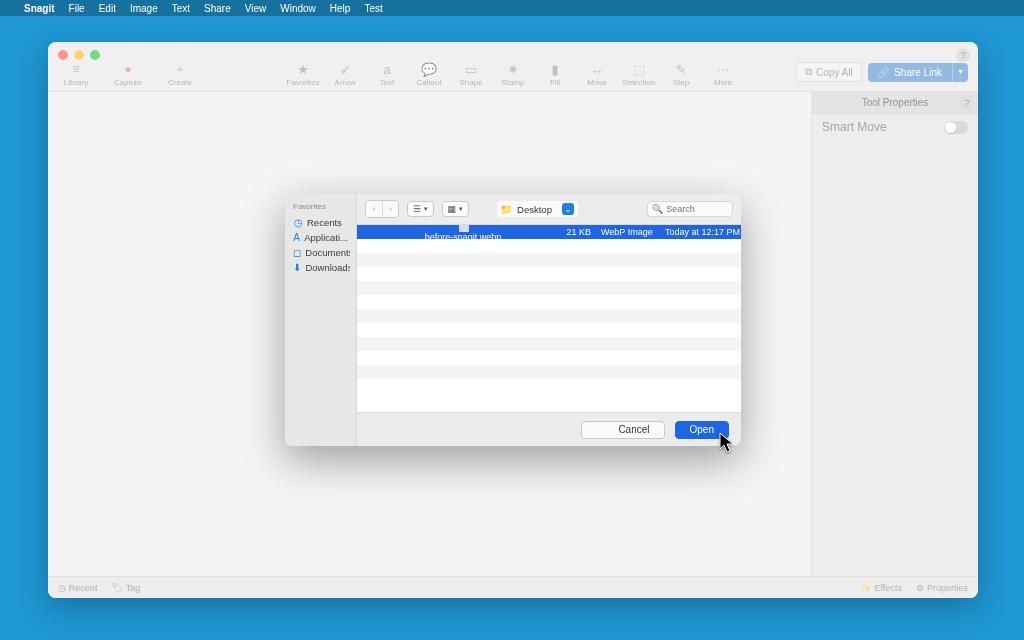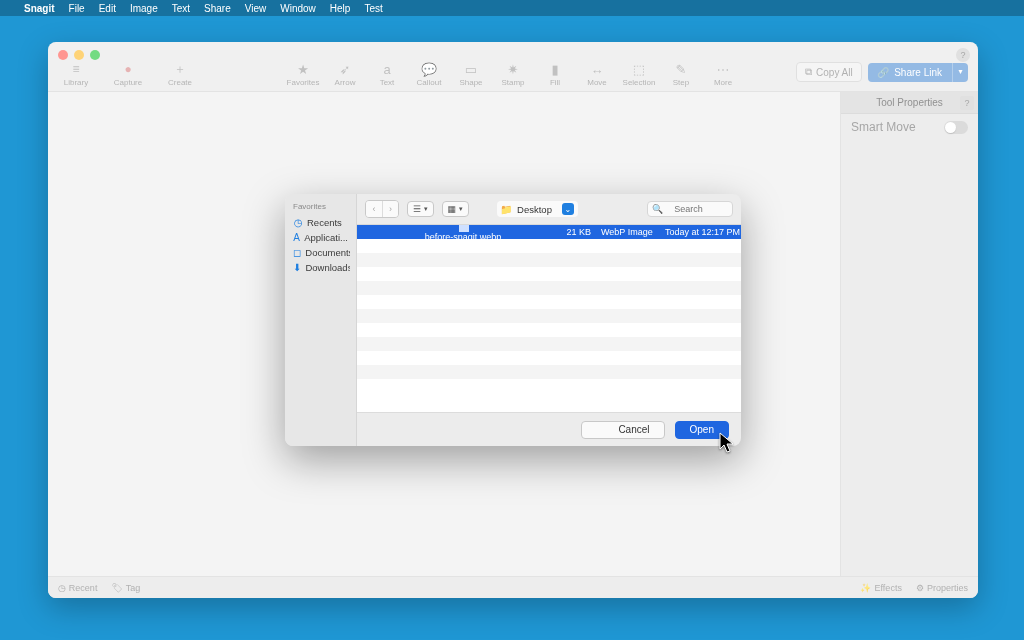--- a/index.html
+++ b/index.html
@@ -28,21 +28,21 @@
   .center-tools .titem { display:flex; flex-direction:column; align-items:center; gap:2px; width:30px; }
   .center-tools .ticon { font-size:13px; color:#a0a0a0; height:14px; display:flex; align-items:center; justify-content:center;}
 
   .right-tools { position:absolute; right:10px; top:20px; display:flex; gap:6px; align-items:center; }
   .btn-copy { font-size:10px; color:#888; border:1px solid #d0d0d0; background:#f0f0f0; border-radius:4px; padding:3px 8px; display:flex; align-items:center; gap:4px; }
   .btn-share { font-size:10px; color:#fff; background:#5b95d6; border-radius:4px 0 0 4px; padding:4px 10px; display:flex; align-items:center; gap:4px;}
   .btn-share-drop { width:16px; background:#5b95d6; border-radius:0 4px 4px 0; color:#fff; font-size:8px; padding:4px 2px; text-align:center; border-left:1px solid rgba(255,255,255,0.3);}
 
   .app-body { position:absolute; top:50px; left:0; right:0; bottom:22px; display:flex; }
   .canvas-area { flex:1; background:#efefef; }
-  .props-panel { width:138px; background:#e3e3e3; border-left:1px solid #d5d5d5; }
+  .props-panel { width:167px; background:#e3e3e3; border-left:1px solid #d5d5d5; }
   .props-header { height:22px; background:#d6d6d6; border-bottom:1px solid #c9c9c9; display:flex; align-items:center; justify-content:center; font-size:10px; color:#555; position:relative;}
   .props-header .q { position:absolute; right:4px; width:14px; height:14px; background:#cfcfcf; color:#777; font-size:9px; display:flex; align-items:center; justify-content:center; border-radius:2px;}
   .prop-row { display:flex; align-items:center; justify-content:space-between; padding:6px 10px; font-size:12px; color:#777;}
   .toggle { width:24px; height:13px; background:#c8c8c8; border-radius:7px; position:relative;}
   .toggle::after { content:""; position:absolute; left:1px; top:1px; width:11px; height:11px; background:#fff; border-radius:50%; box-shadow:0 1px 1px rgba(0,0,0,0.2);}
 
   .status-bar { position:absolute; bottom:0; left:0; right:0; height:22px; background:#e3e3e3; border-top:1px solid #d5d5d5; display:flex; align-items:center; padding:0 10px; font-size:9px; color:#888; justify-content:space-between;}
   .status-left, .status-right { display:flex; gap:14px; }
   .status-item { display:flex; align-items:center; gap:3px;}
 
@@ -59,21 +59,21 @@
   .sheet-main { flex:1; display:flex; flex-direction:column; }
   .sheet-toolbar { height:30px; display:flex; align-items:center; padding:0 8px; gap:8px; }
   .nav-btns { display:flex; border:1px solid #c8c8c8; border-radius:4px; overflow:hidden; }
   .nav-btns span { width:16px; height:16px; display:flex; align-items:center; justify-content:center; font-size:9px; color:#a8a8a8; background:#fafafa;}
   .nav-btns span + span { border-left:1px solid #dcdcdc;}
   .view-btn, .group-btn { height:16px; border:1px solid #c8c8c8; border-radius:4px; background:#fafafa; font-size:9px; color:#555; padding:0 5px; display:flex; align-items:center; gap:3px;}
   .loc-picker { flex:0 0 auto; margin-left:20px; height:16px; border-radius:4px; background:#fafafa; display:flex; align-items:center; padding:0 4px; gap:4px; font-size:9.5px; color:#333; position:relative;}
   .loc-picker .folder-ic { color:#5aa6ea; font-size:10px;}
   .loc-picker .chev { margin-left:6px; width:12px; height:12px; background:#1f7fe0; color:#fff; border-radius:3px; font-size:8px; display:flex; align-items:center; justify-content:center;}
   .search-box { margin-left:auto; height:16px; width:86px; border:1px solid #d6d6d6; background:#fafafa; border-radius:4px; display:flex; align-items:center; padding:0 4px; gap:3px; color:#999; font-size:9px;}
-  .search-box input { border:0; outline:0; background:transparent; font-size:9px; width:60px; color:#333;margin-left:8px;}
+  .search-box input { border:0; outline:0; background:transparent; font-size:9px; width:60px; color:#333;}
 
   .file-table { flex:1; background:#fff; font-size:9px; color:#333; display:flex; flex-direction:column; border-top:1px solid #d9d9d9;}
   .ft-header { display:flex; height:16px; align-items:center; border-bottom:1px solid #e2e2e2; color:#555; font-size:8.5px; background:#f7f7f7;}
   .col-name { flex:1; padding-left:20px;}
   .col-size { width:48px; text-align:right; padding-right:6px;}
   .col-kind { width:64px; padding-left:4px;}
   .col-date { width:80px; padding-left:4px; font-weight:600;}
   .ft-body { flex:1; overflow:hidden; }
   .ft-row { display:flex; height:14px; align-items:center; font-size:9px;}
   .ft-row.alt { background:#f4f4f4; }

